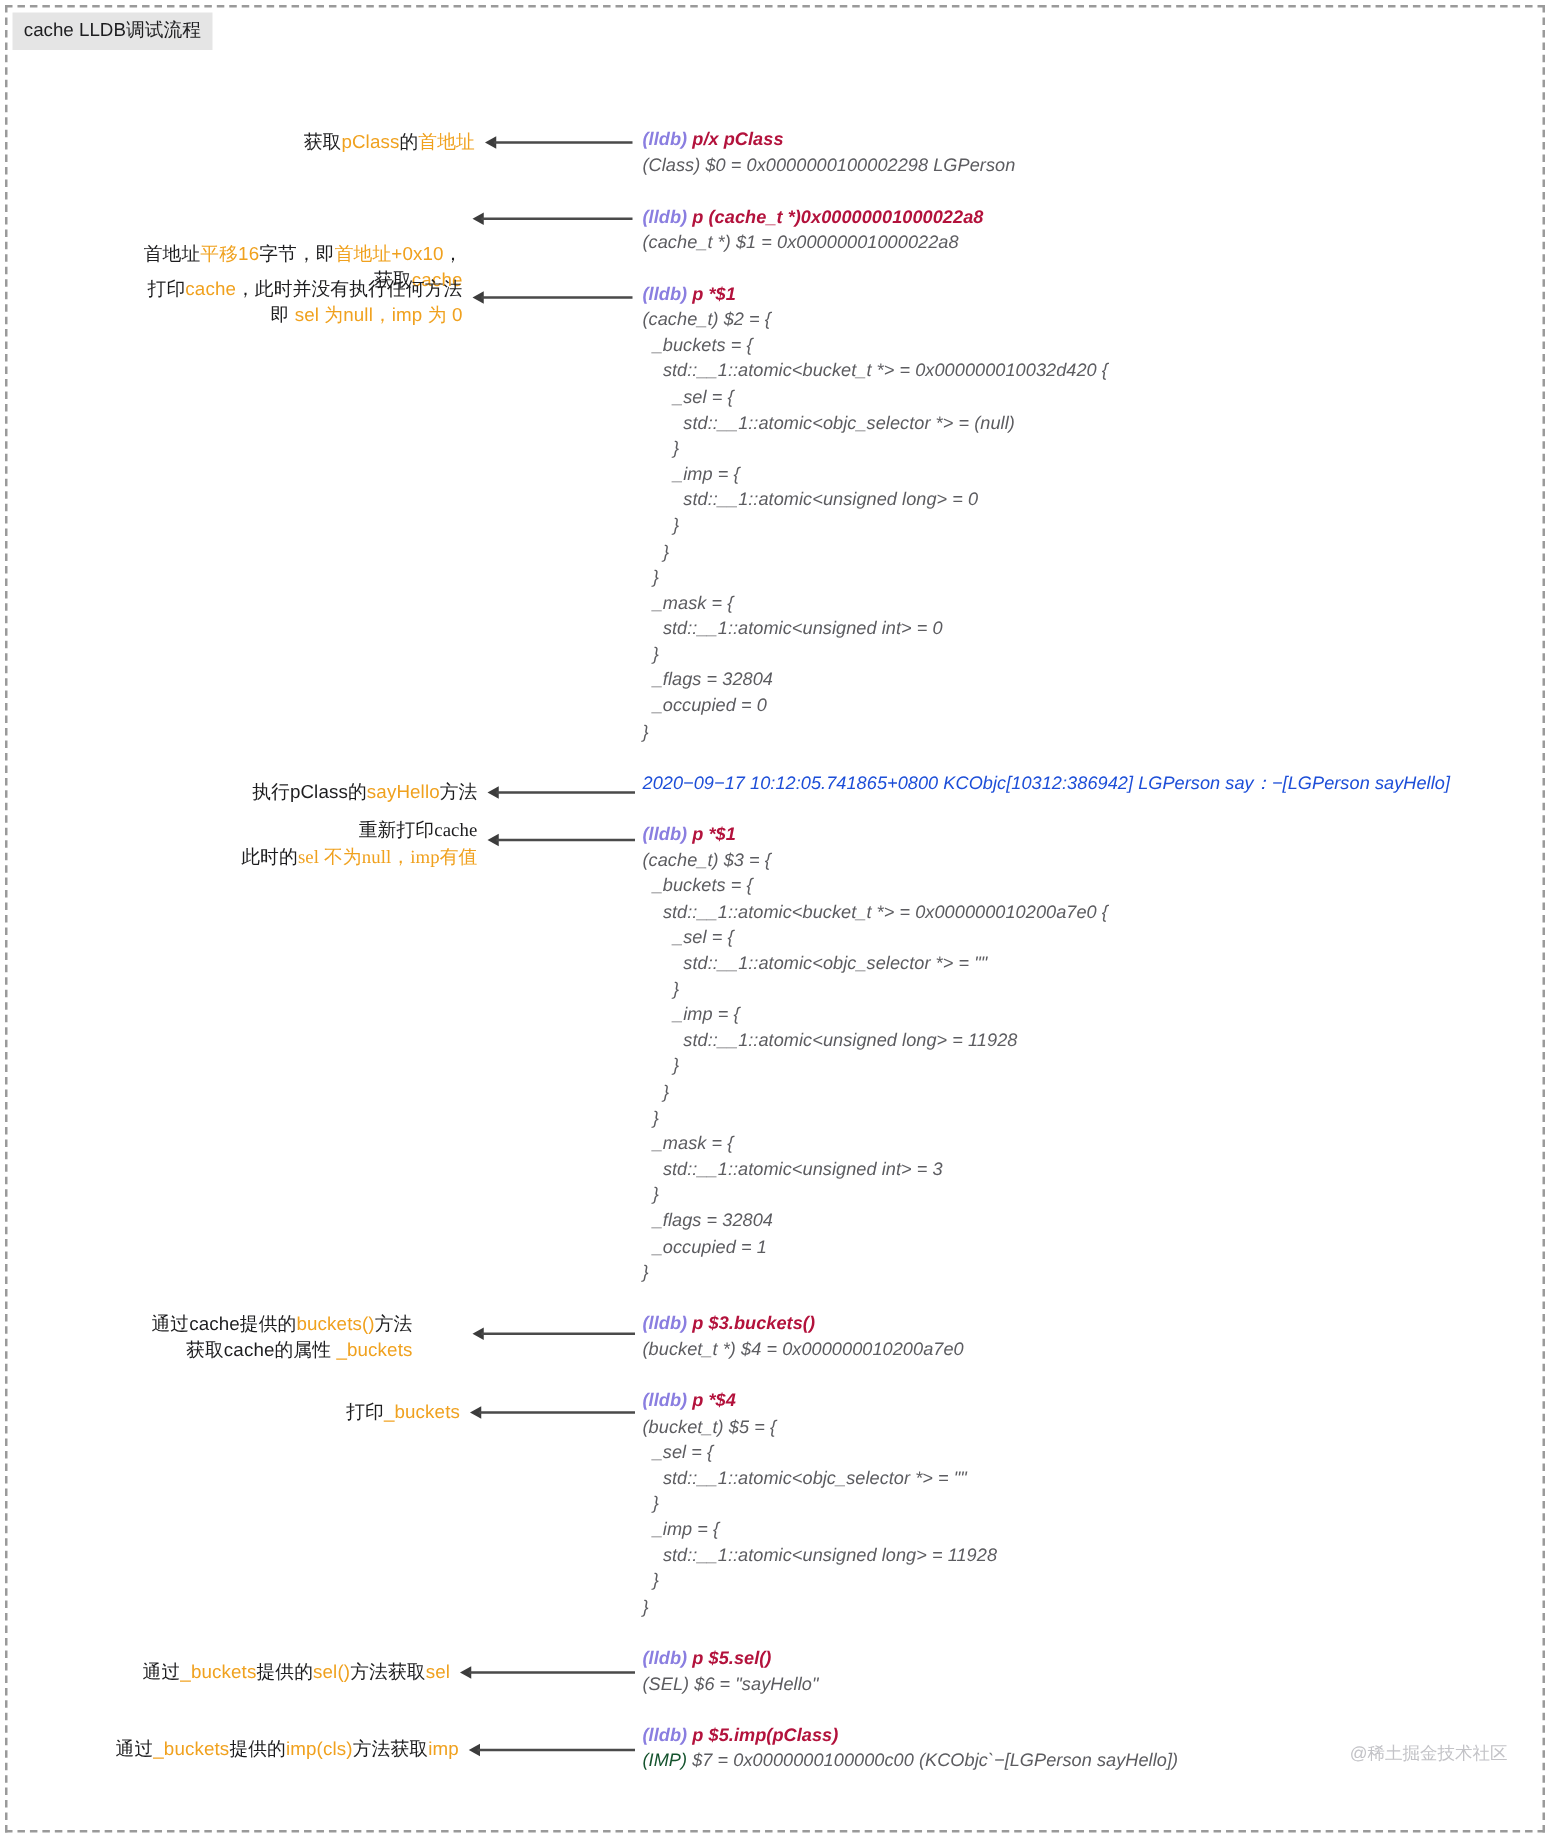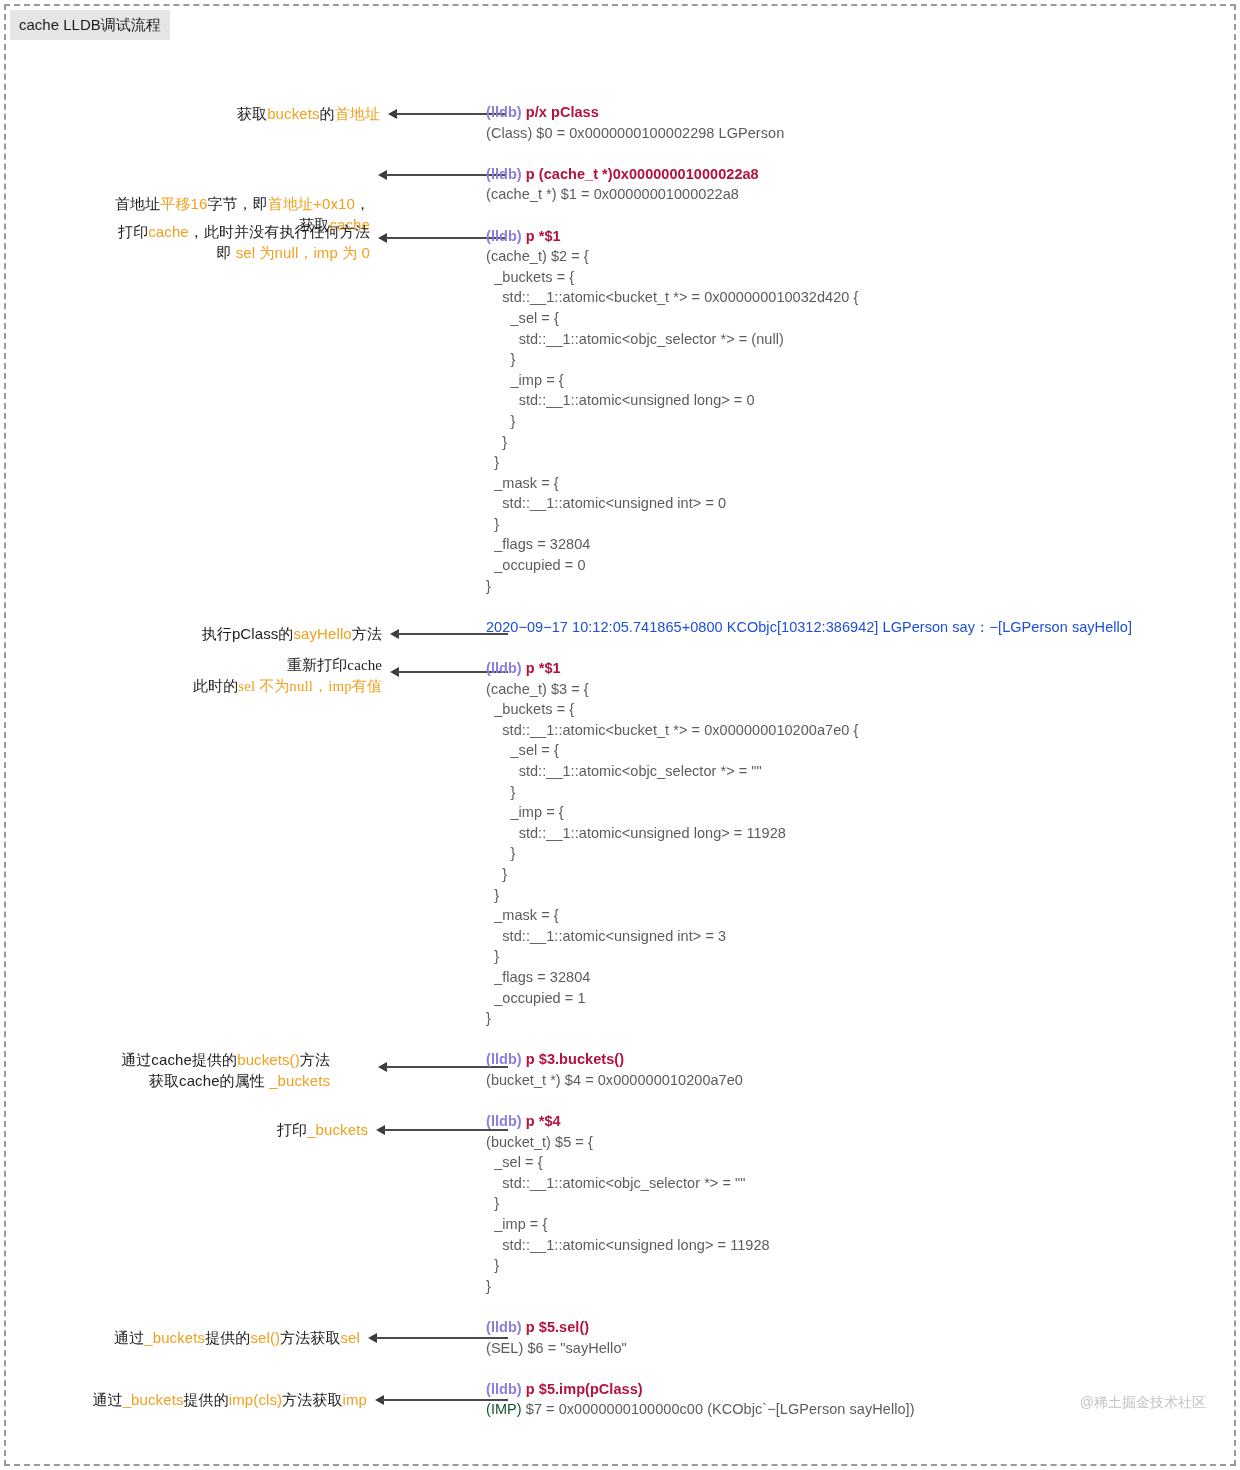--- a/index.html
+++ b/index.html
@@ -58,28 +58,29 @@
     position: absolute;
     left: 0; top: 0;
     width: 0; height: 0;
     border-top: 5px solid transparent;
     border-bottom: 5px solid transparent;
     border-right: 9px solid #3c3c3c;
   }
   
   .console {
     position: absolute;
-    left: 480px;
+    left: 508px;
     top: 96px;
     width: 700px;
     font-size: 14.5px;
     line-height: 20.6px;
     color: #5c5c60;
     white-space: pre;
     letter-spacing: 0.05px;
+    font-style: italic;
   }
   .cmdline { font-weight: bold; }
   .lldb { color: #8a7ee0; font-weight: bold; }
   .cmd  { color: #b3123c; font-weight: bold; }
   .out  { color: #5c5c60; font-weight: normal; }
   .imp-tag { color: #14532d; text-align: center; }
   .gap { height: 20.6px; }
   .logline { color: #1d4ed8; }
   
   .watermark {
@@ -93,21 +94,21 @@
 </style>
 </head>
 <body>
 
 <div id="page">
 
   <div class="title-chip">cache LLDB调试流程</div>
 
   <div id="annotation-layer">
       <div class="anno" style="right: 854px; top: 97px;">
-        <div><span>获取</span><span class="hl">buckets</span><span>的</span><span class="hl">首地址</span></div>
+        <div><span>获取</span><span class="hl">pClass</span><span>的</span><span class="hl">首地址</span></div>
       </div>
       <div class="anno" style="right: 864px; top: 147px; margin-top: 40px;">
         <div><span>首地址</span><span class="hl">平移16</span><span>字节，即</span><span class="hl">首地址+0x10</span><span>，</span></div>
         <div><span>获取</span><span class="hl">cache</span></div>
       </div>
       <div class="anno" style="right: 864px; top: 215px;">
         <div><span>打印</span><span class="hl">cache</span><span>，此时并没有执行任何方法</span></div>
         <div><span>即 </span><span class="hl">sel 为null，imp 为 0</span></div>
       </div>
       <div class="anno" style="right: 852px; top: 617px;">

